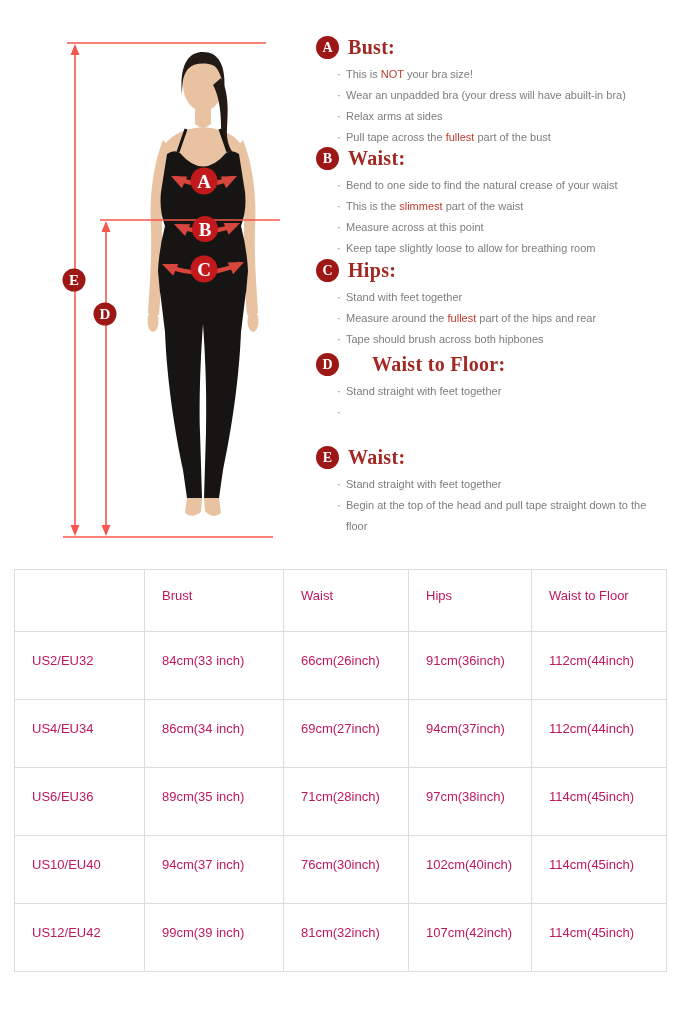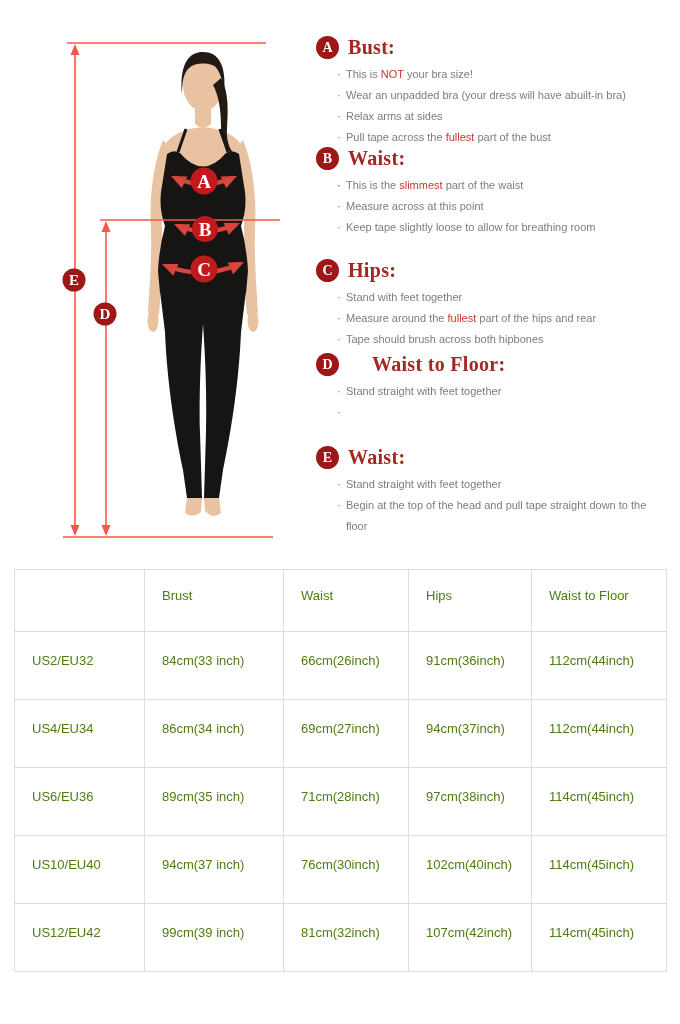--- a/index.html
+++ b/index.html
@@ -25,21 +25,21 @@
         font-weight:600;margin-left:9px;letter-spacing:.3px;}
   .section.indent .sec-title{margin-left:33px;}
   .bullets{list-style:none;margin:5px 0 0;padding:0 0 0 21px;width:322px;}
   .bullets li{position:relative;font-size:11px;color:#7d7d7d;line-height:21px;padding-left:9px;}
   .bullets li .dot{position:absolute;left:0;top:0;}
   .accent{color:#c23a30;font-weight:normal;}
 
   
   .size-table{position:absolute;left:14px;top:569px;width:652px;border-collapse:collapse;
         table-layout:fixed;background:#fff;}
-  .size-table th,.size-table td{border:1px solid #dddddd;font-size:13px;color:#4d7c0f;
+  .size-table th,.size-table td{border:1px solid #dddddd;font-size:13px;color:#be185d;
         font-weight:normal;text-align:left;padding:0 6px 10px 17px;vertical-align:middle;}
   .size-table thead th{height:51px;}
   .size-table tbody td{height:57px;}
 </style>
 </head>
 <body>
 
 <div class="page">
 
   <svg class="figure-svg" width="330" height="560" viewBox="0 0 330 560">
@@ -128,21 +128,21 @@
           <li><span class="dot">·</span><span>Relax arms at sides</span></li>
           <li><span class="dot">·</span><span>Pull tape across the </span><span class="accent">fullest</span><span> part of the bust</span></li>
         </ul>
       </div>
       <div class="section">
         <div class="sec-head">
           <span class="badge-circle">B</span>
           <span class="sec-title">Waist:</span>
         </div>
         <ul class="bullets">
-          <li><span class="dot">·</span></li>
+          <li><span class="dot">·</span><span>Bend to one side to find the natural crease of your waist</span></li>
           <li><span class="dot">·</span><span>This is the </span><span class="accent">slimmest</span><span> part of the waist</span></li>
           <li><span class="dot">·</span><span>Measure across at this point</span></li>
           <li><span class="dot">·</span><span>Keep tape slightly loose to allow for breathing room</span></li>
         </ul>
       </div>
       <div class="section">
         <div class="sec-head">
           <span class="badge-circle">C</span>
           <span class="sec-title">Hips:</span>
         </div>

